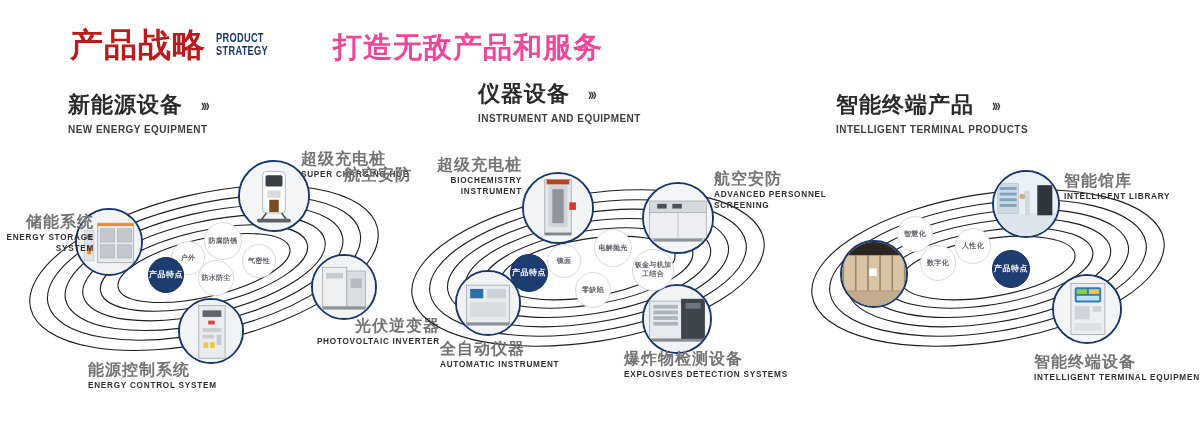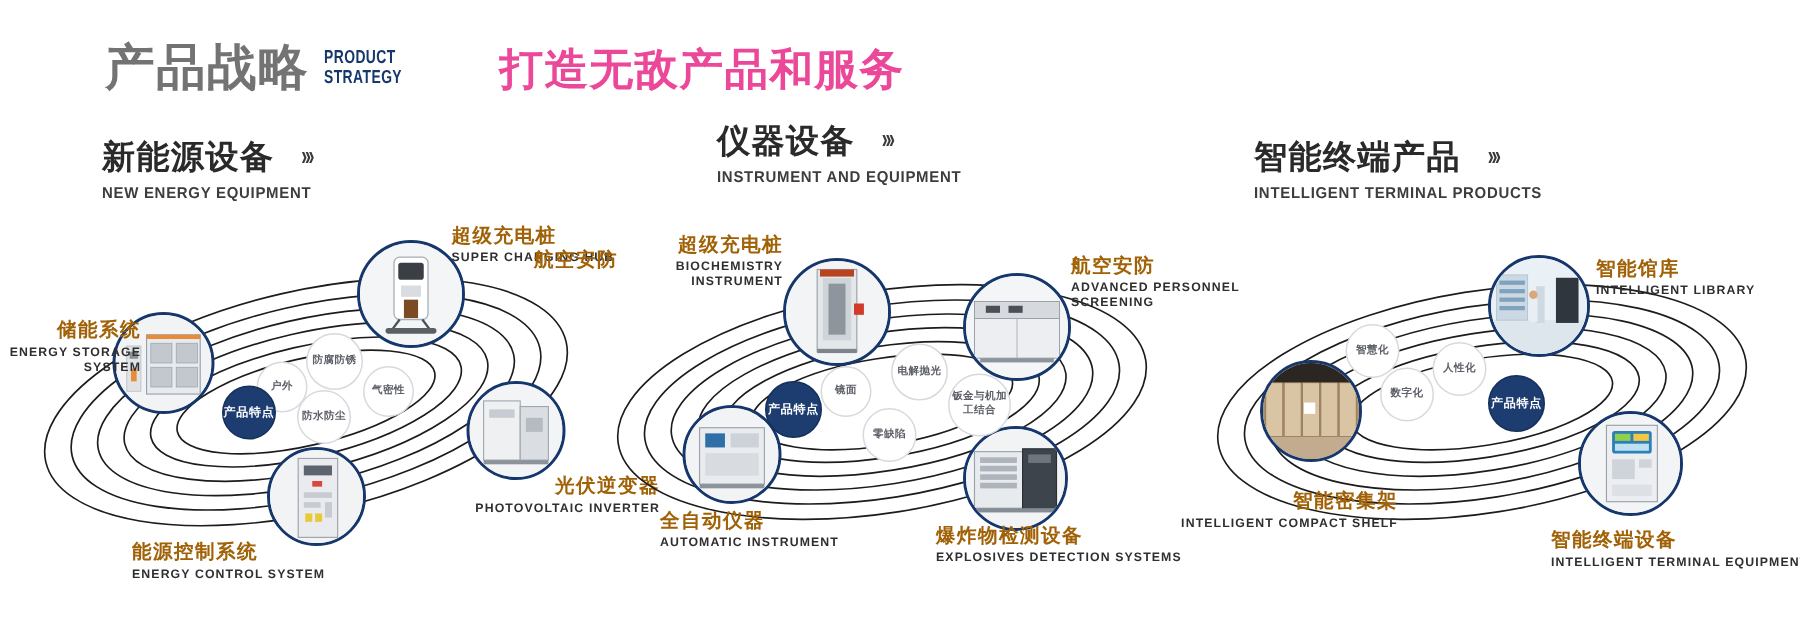--- a/index.html
+++ b/index.html
@@ -9,21 +9,21 @@
     font-family:"Liberation Sans","DejaVu Sans",sans-serif;
     overflow:hidden;
     position:relative;
   }
   .page{position:relative;width:1200px;height:422px;}
 
   
   .header{position:absolute;left:0;top:0;width:1200px;height:86px;}
   .brand{position:absolute;left:70px;top:28px;display:flex;align-items:flex-end;gap:10px;}
   .brand-cn{
-    font-size:33px;font-weight:bold;color:#737373;letter-spacing:1px;
+    font-size:33px;font-weight:bold;color:#b91c1c;letter-spacing:1px;
     line-height:1;font-family:"Liberation Sans","DejaVu Sans",sans-serif;
   }
   .brand-en{
     font-size:12.5px;font-weight:bold;color:#16376b;line-height:1.06;
     letter-spacing:0.4px;transform:scaleX(.74);transform-origin:left bottom;
     margin-bottom:3px;white-space:pre-line;
   }
   .headline{
     position:absolute;left:333px;top:33px;
     font-size:29px;font-weight:bold;color:#ec4899;letter-spacing:1px;line-height:1;
@@ -79,21 +79,21 @@
     background:#1d3c70;color:#ffffff;
     display:flex;align-items:center;justify-content:center;
     text-align:center;font-size:8px;line-height:1.25;font-weight:bold;
     letter-spacing:.5px;box-sizing:border-box;
     border:1px solid #15305c;
   }
 
   
   .plabel{position:absolute;}
   .plabel .cn{
-    font-size:13px;font-weight:bold;color:#a16207;letter-spacing:1px;
+    font-size:16px;font-weight:bold;color:#737373;letter-spacing:1px;
     line-height:1.12;white-space:nowrap;
   }
   .plabel .en{
     font-size:8.2px;font-weight:bold;color:#2f2f2f;letter-spacing:.75px;
     line-height:1.3;margin-top:2px;
   }
   .plabel.ra{text-align:right;}
   .plabel.la{text-align:left;}
 </style>
 </head>
@@ -379,23 +379,19 @@
 
     <div class="fbub" style="left:105px;top:66px;width:36px;height:36px;">智慧化</div>
     <div class="fbub" style="left:128px;top:95px;width:36px;height:36px;">数字化</div>
     <div class="fbub" style="left:163px;top:78px;width:36px;height:36px;">人性化</div>
     <div class="badge" style="left:200px;top:100px;width:38px;height:38px;">产品特点</div>
 
     <div class="plabel la" style="left:272px;top:22px;width:160px;">
       <div class="cn">智能馆库</div>
       <div class="en">INTELLIGENT LIBRARY</div>
     </div>
-    <div class="plabel ra" style="left:-20px;top:177px;width:160px;">
-      <div class="cn">智能密集架</div>
-      <div class="en">INTELLIGENT COMPACT SHELF</div>
-    </div>
     <div class="plabel la" style="left:242px;top:203px;width:190px;">
       <div class="cn">智能终端设备</div>
       <div class="en">INTELLIGENT TERMINAL EQUIPMENT</div>
     </div>
   </div>
 
 </div>
 
 </body></html>

